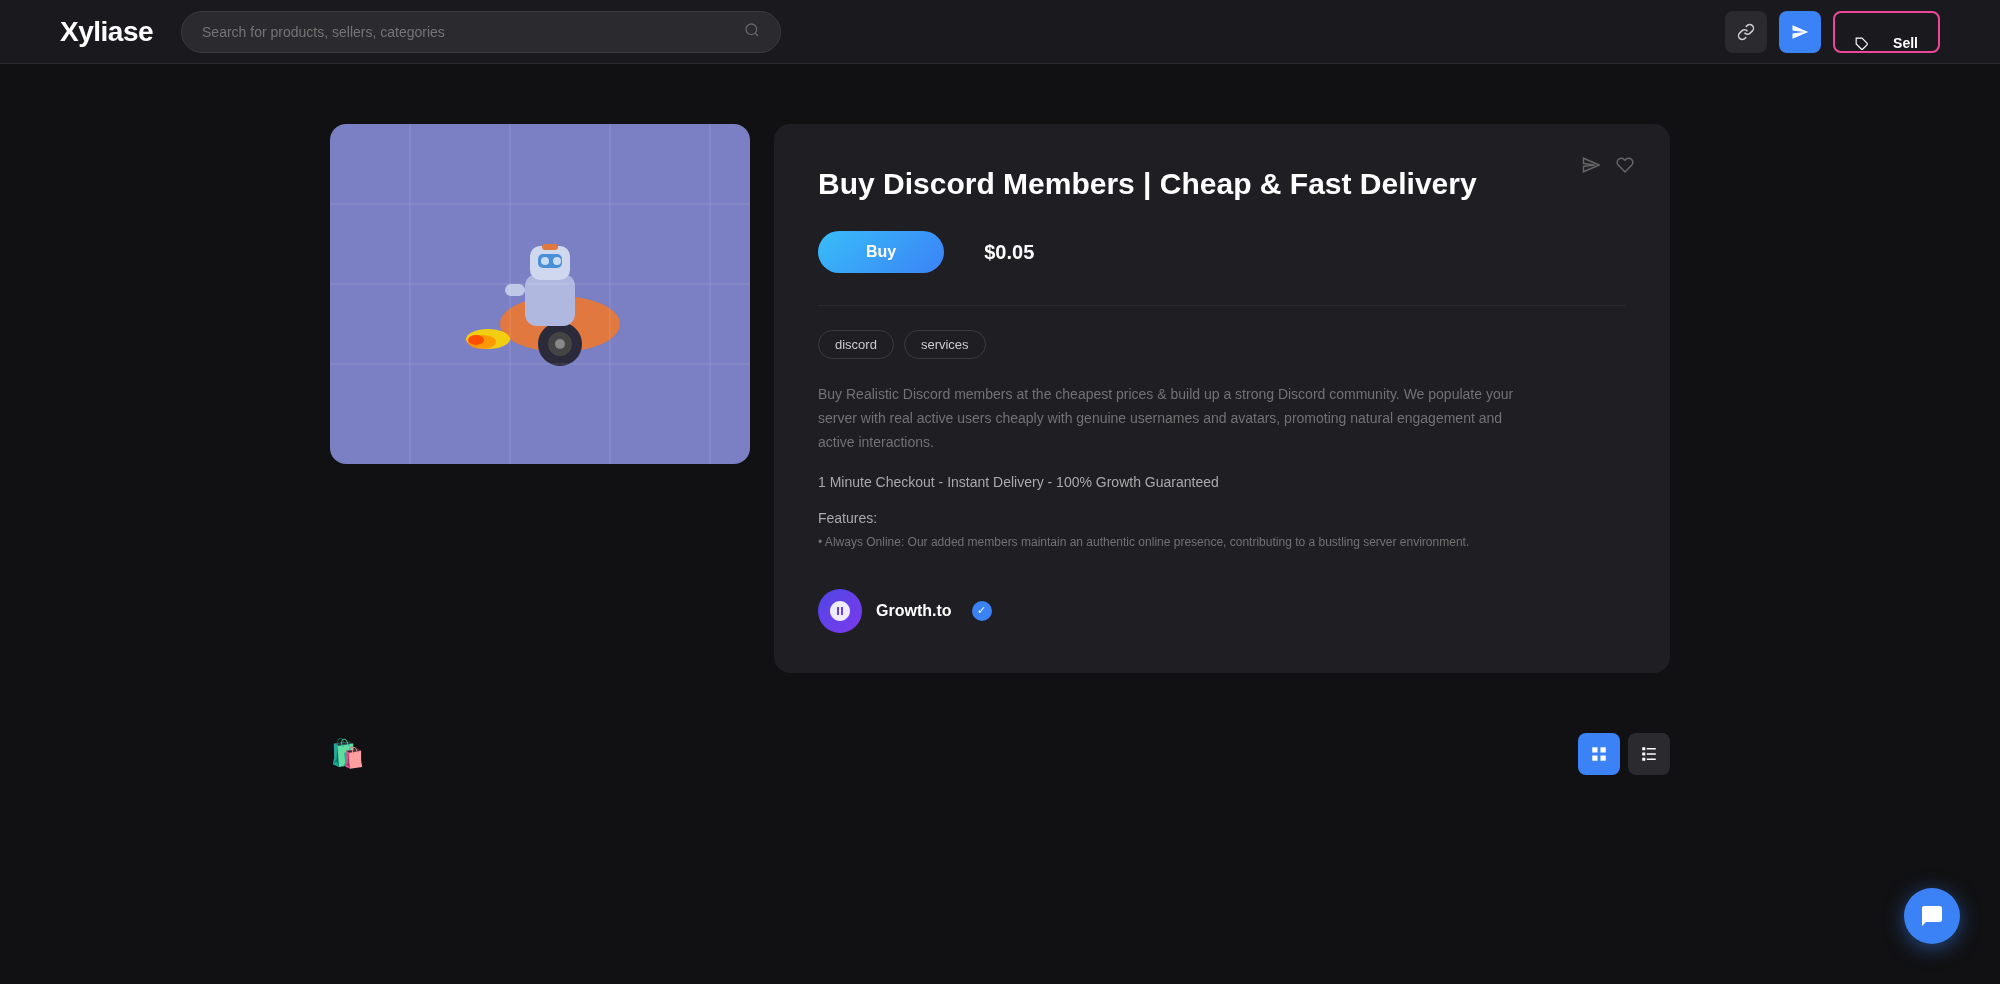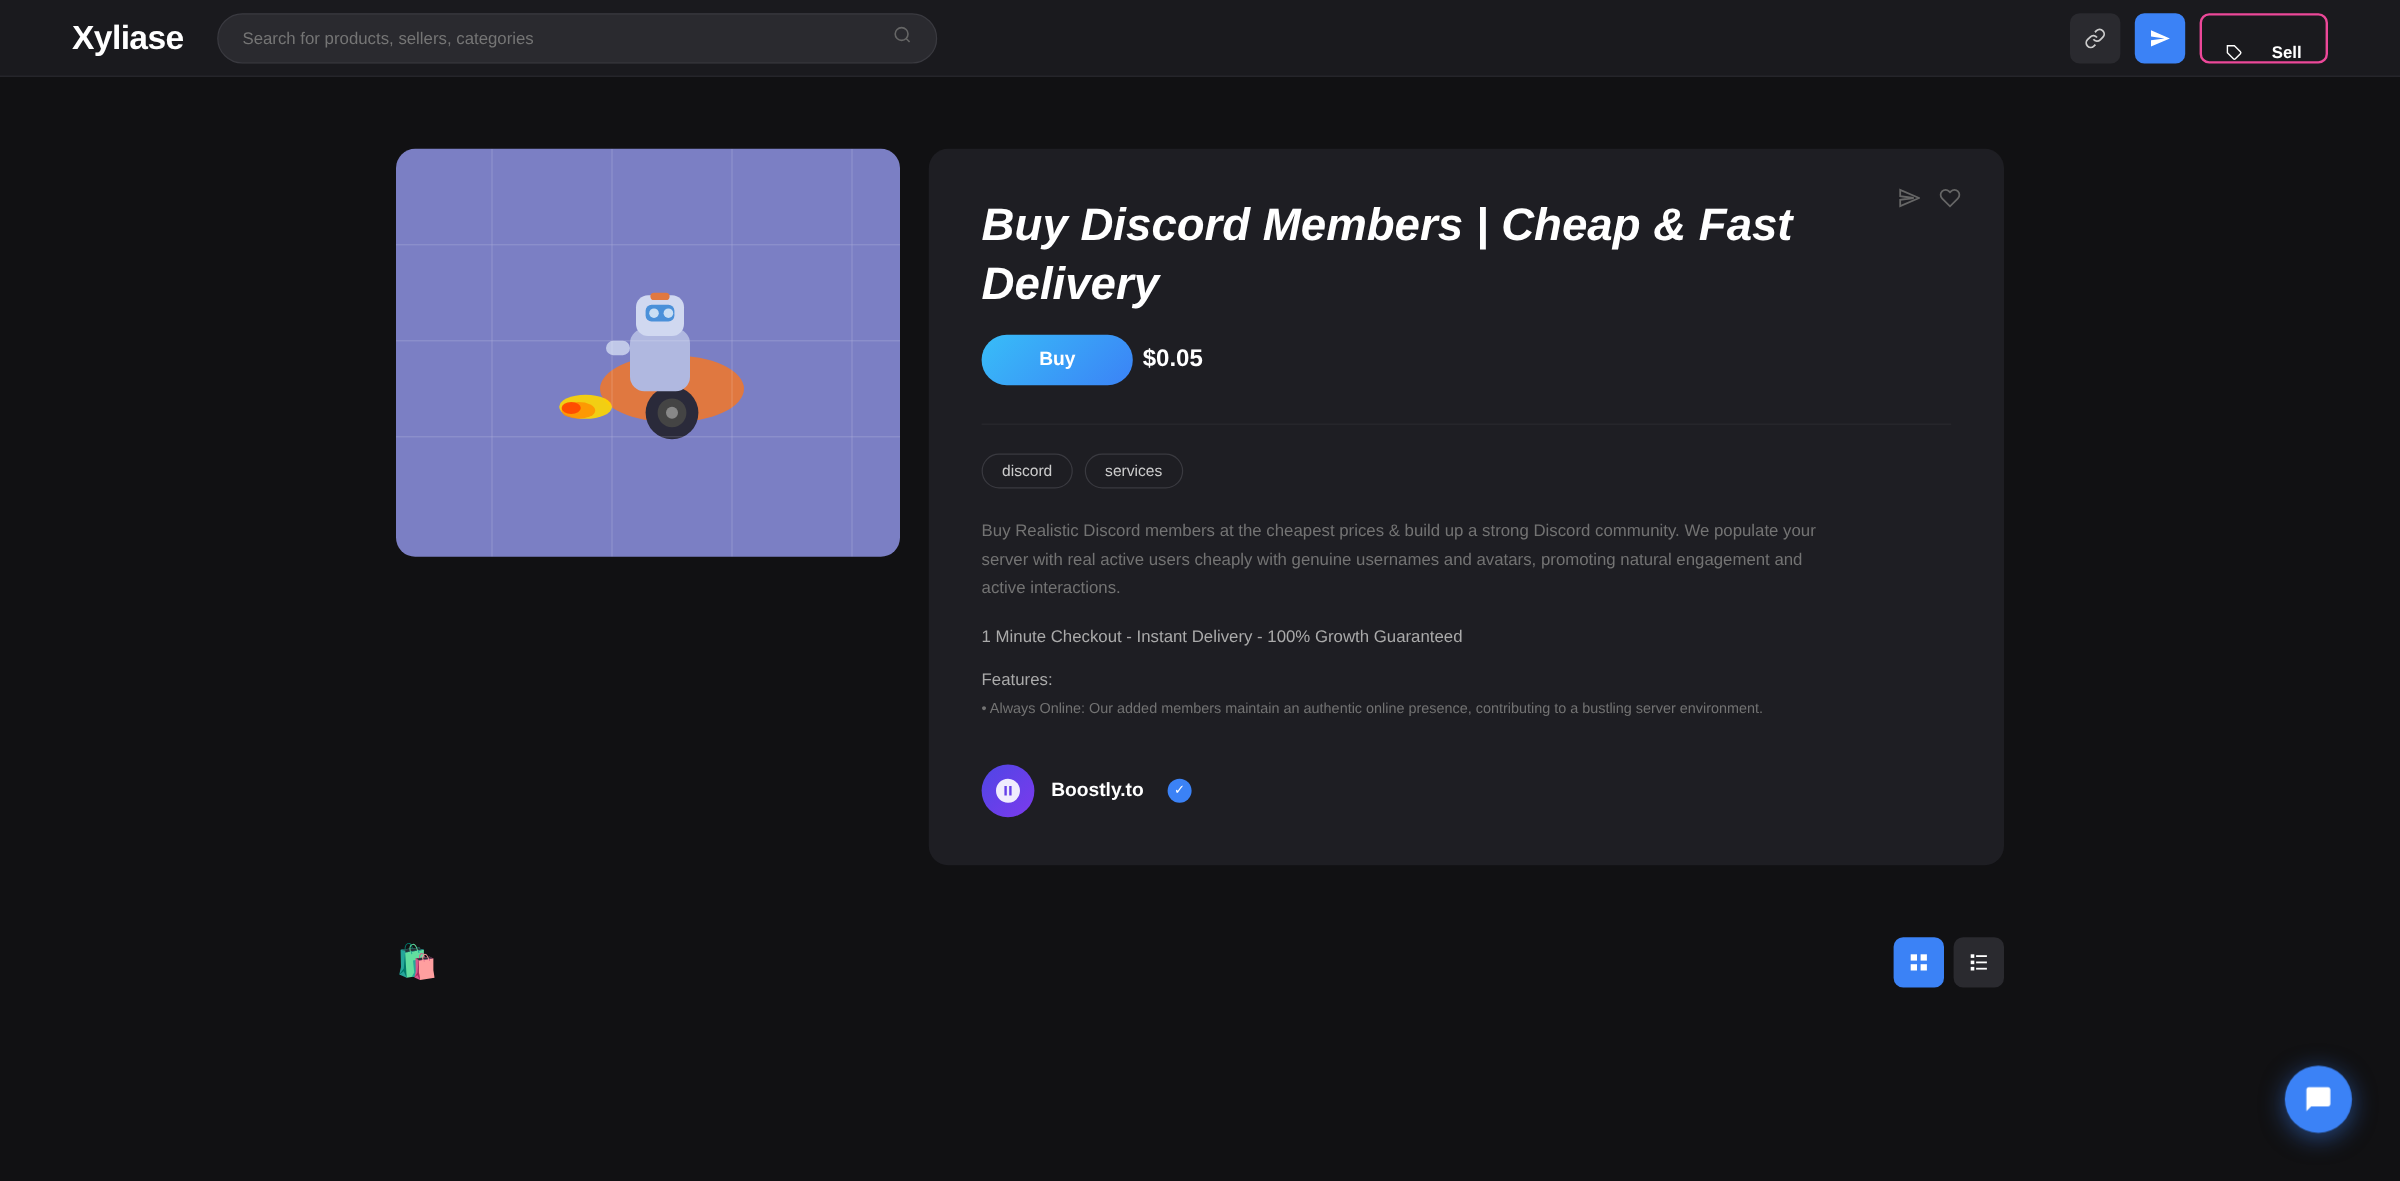--- a/index.html
+++ b/index.html
@@ -134,32 +134,31 @@
       gap: 16px;
     }
     .action-icon {
       color: #666;
       font-size: 18px;
       cursor: pointer;
       background: none;
       border: none;
     }
     .product-title {
-      font-size: 38px;
+      font-size: 30px;
       font-weight: 700;
       color: #fff;
       line-height: 1.3;
-      margin-bottom: 16px;
+      margin-bottom: 28px;
       max-width: 700px;
-      font-style: italic;
     }
     .buy-row {
       display: flex;
       align-items: center;
-      gap: 8px;
+      gap: 40px;
       margin-bottom: 32px;
     }
     .buy-btn {
       background: linear-gradient(135deg, #38bdf8, #3b82f6);
       border: none;
       border-radius: 24px;
       color: #fff;
       font-size: 16px;
       font-weight: 600;
       padding: 12px 48px;
@@ -425,21 +424,21 @@
 
     <p class="features-header">Features:</p>
     <p class="feature-item">• Always Online: Our added members maintain an authentic online presence, contributing to a bustling server environment.</p>
 
     <div class="seller-row">
       <div class="seller-avatar">
         <svg width="24" height="24" viewBox="0 0 24 24" fill="white" opacity="0.9">
           <path d="M12 2C6.48 2 2 6.48 2 12s4.48 10 10 10 10-4.48 10-10S17.52 2 12 2zm-1 14H9V8h2v8zm4 0h-2V8h2v8z"></path>
         </svg>
       </div>
-      <span class="seller-name">Boostly.to</span>
+      <span class="seller-name">Growth.to</span>
       <span class="verified-badge">✓</span>
     </div>
   </div>
 </div>
 
 <div class="bottom-section">
   <div class="similar-products-header">
     <span class="bag-icon">🛍️</span>
   </div>
   <div class="view-toggle">

